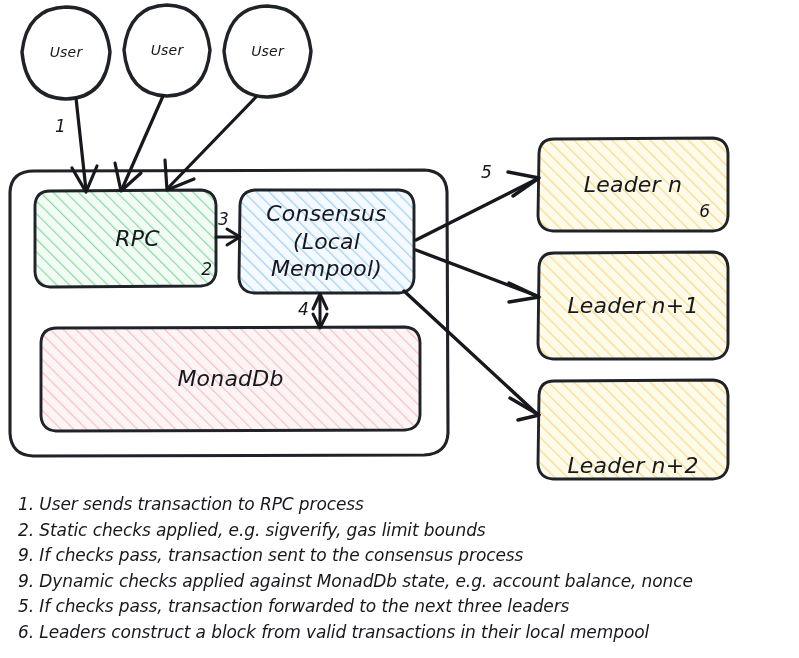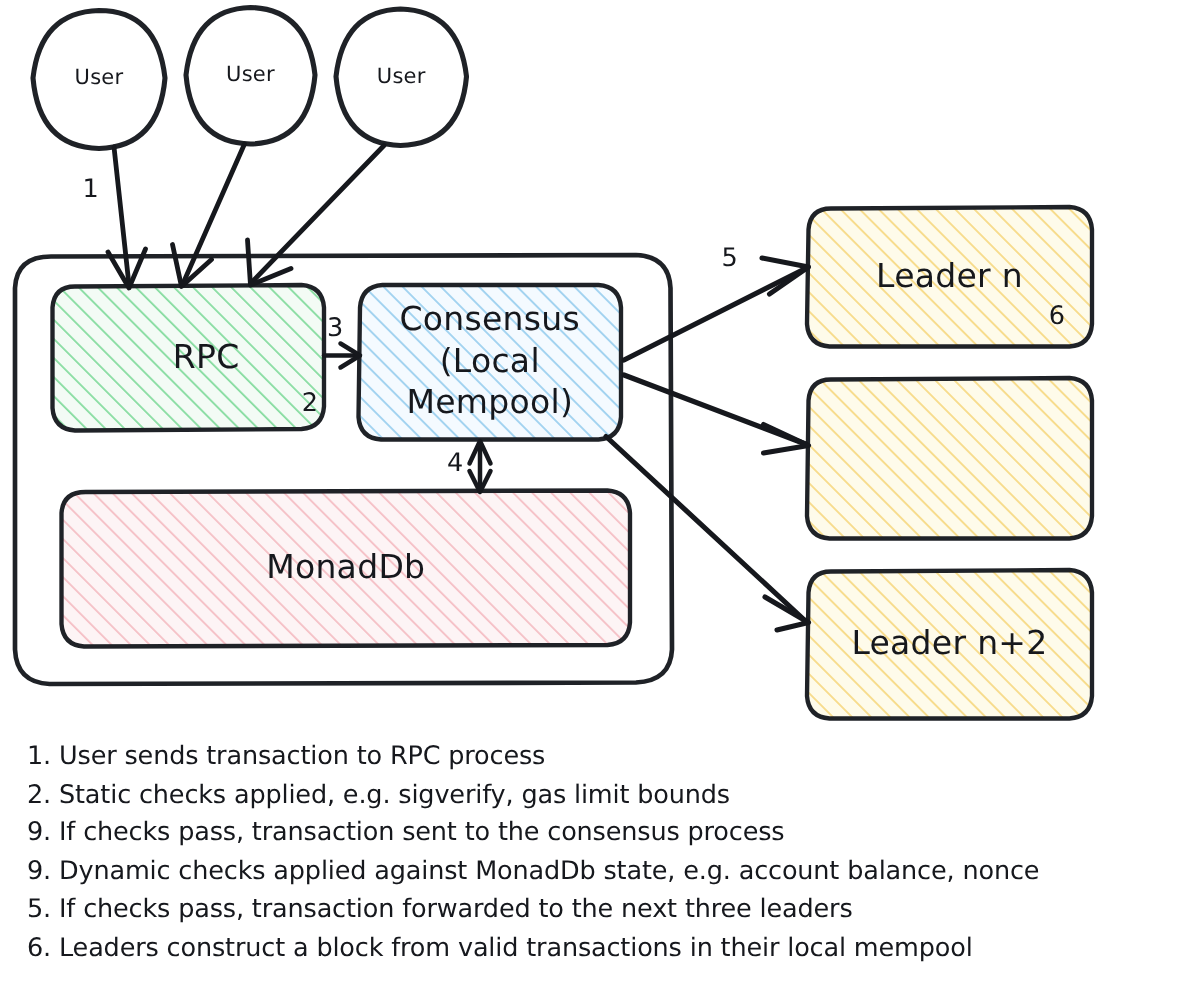--- a/index.html
+++ b/index.html
@@ -7,20 +7,21 @@
     padding: 0;
     background: #ffffff;
   }
   #root {
     position: relative;
     width: 799px;
     height: 658px;
     background: #ffffff;
     font-family: "DejaVu Sans", sans-serif;
     overflow: hidden;
+    font-style: italic;
   }
   .svg-layer {
     position: absolute;
     left: 0;
     top: 0;
     width: 799px;
     height: 658px;
     pointer-events: none;
   }
   .node {
@@ -200,21 +201,24 @@
 
   <div class="node" style="left:239px; top:190px; width:175px; height:103px;">
     <span class="node-label">Consensus
 (Local Mempool)</span>
   </div>
 
   <div class="node" style="left:538px; top:138px; width:190px; height:93px;">
     <span class="node-label">Leader n</span>
     <span class="corner-num" style="right:18px; bottom:10px;">6</span>
   </div>
-  <div class="node" style="left:538px; top:380px; width:190px; height:99px;">
+  <div class="node" style="left:538px; top:252px; width:190px; height:107px;">
+    <span class="node-label">Leader n+1</span>
+  </div>
+  <div class="node" style="left:538px; top:380px; width:190px; height:99px;align-items:flex-end;">
     <span class="node-label">Leader n+2</span>
   </div>
 
   <span class="edge-num" style="left:55px; top:116px;">1</span>
   <span class="edge-num" style="left:218px; top:209px;">3</span>
   <span class="edge-num" style="left:298px; top:299px;">4</span>
   <span class="edge-num" style="left:481px; top:162px;">5</span>
 
   <div class="legend">
     <div class="legend-line">1. User sends transaction to RPC process</div>

